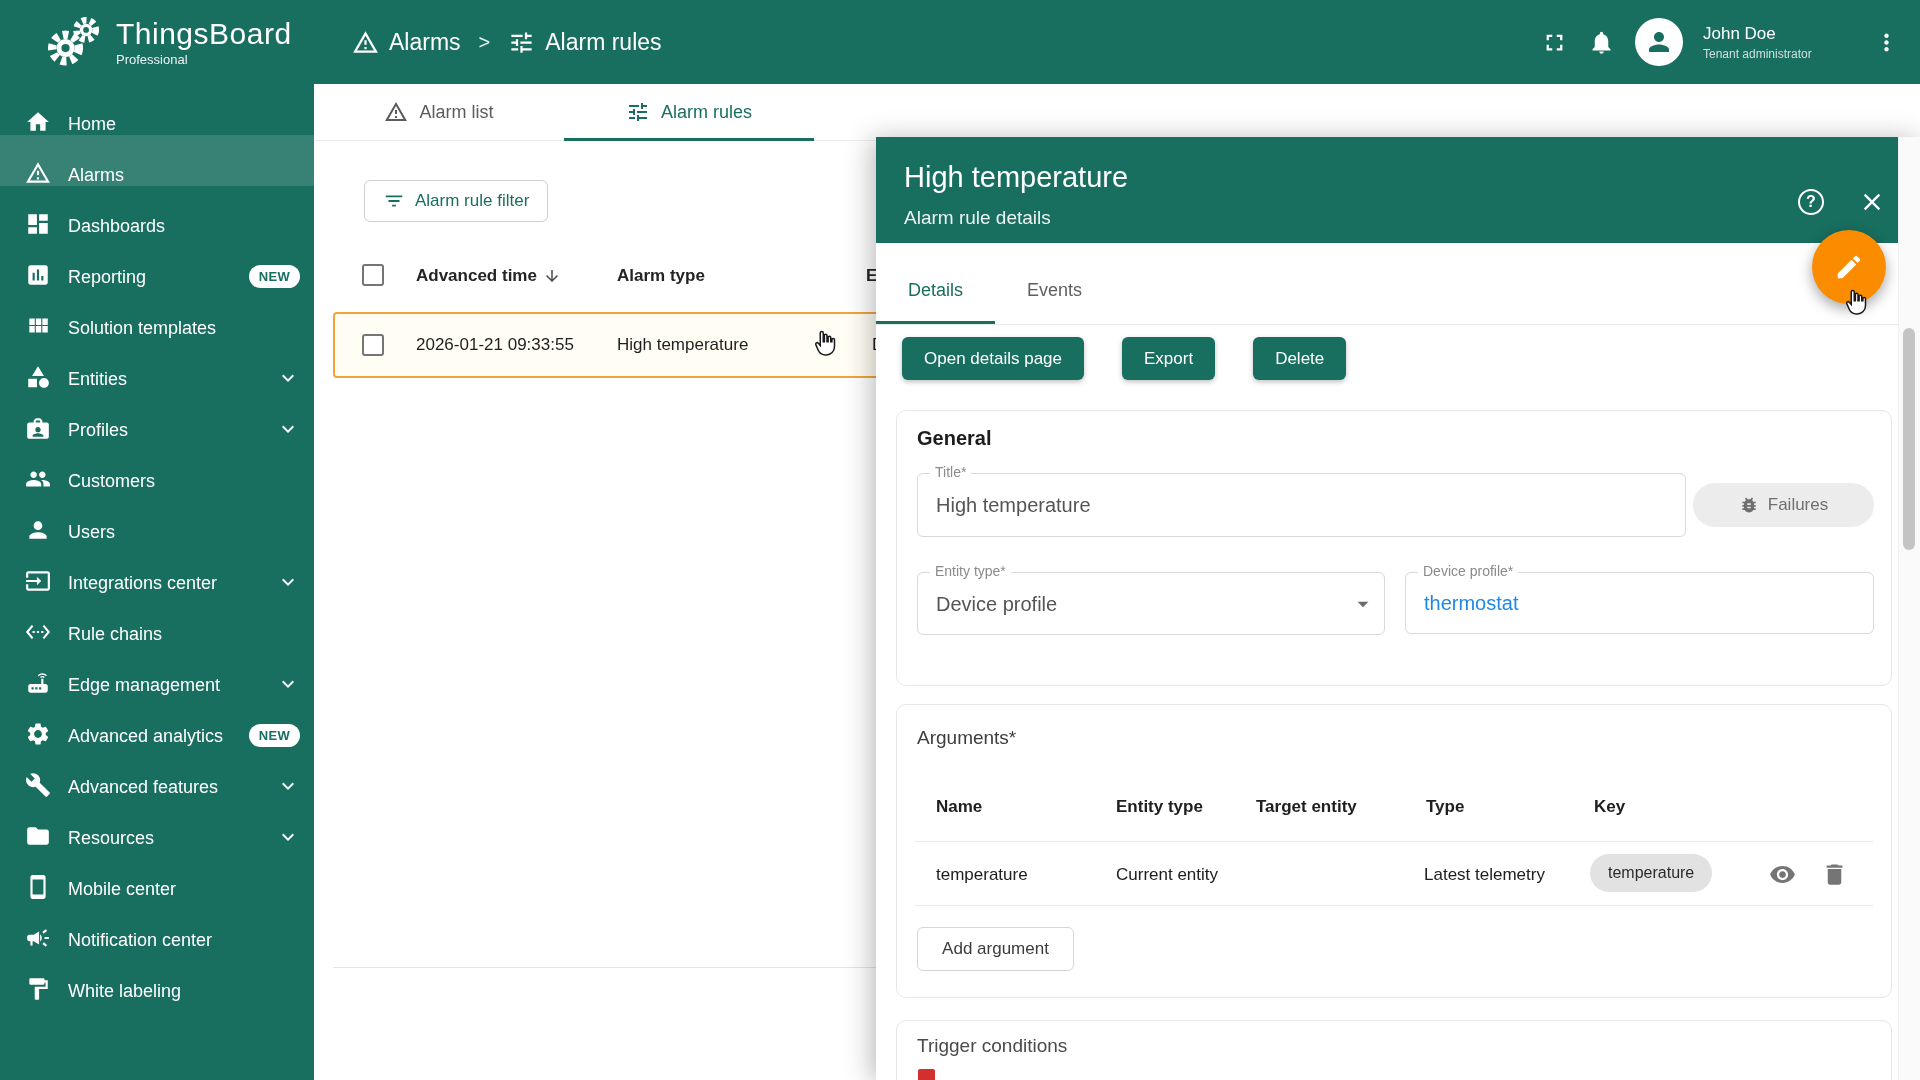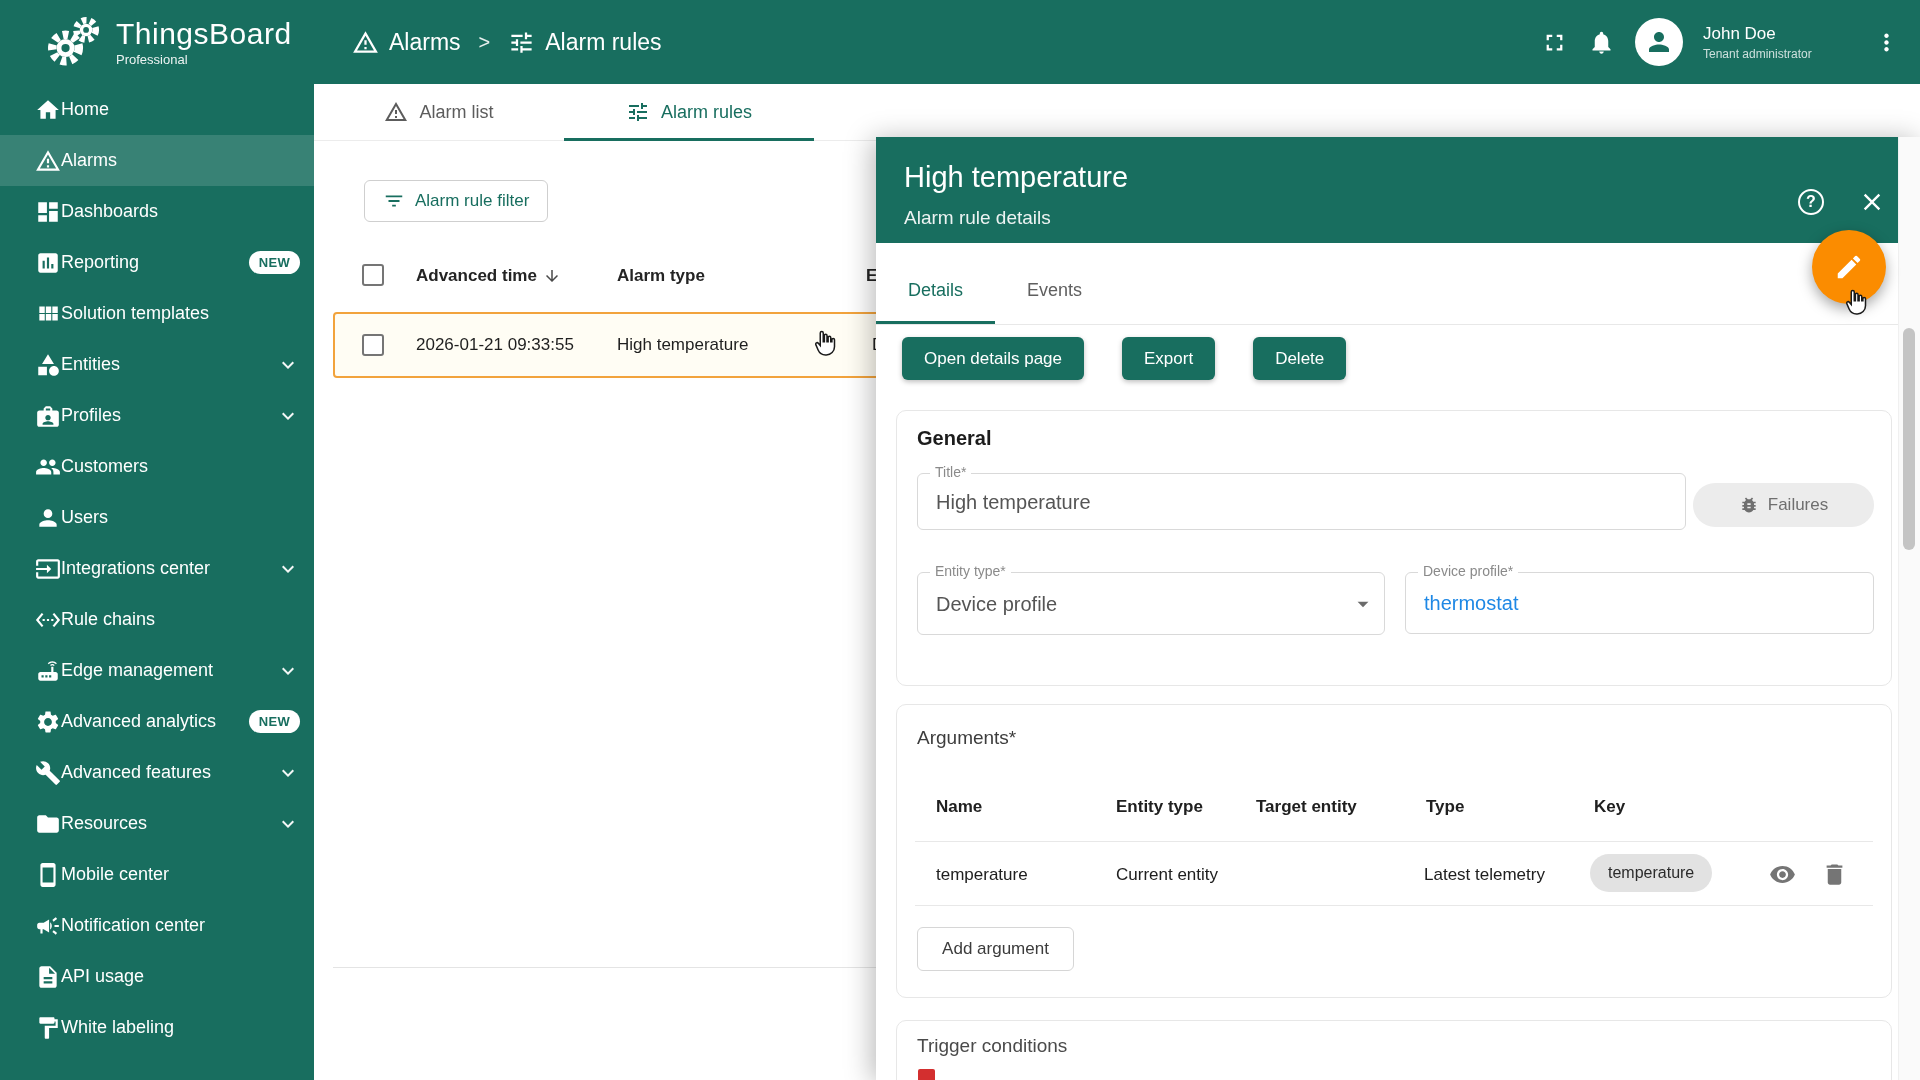--- a/index.html
+++ b/index.html
@@ -31,21 +31,21 @@
   .bc-sep{font-size:20px;opacity:.9;margin:0 4px}
   .topbar-right{position:absolute;right:20px;top:0;height:84px;display:flex;align-items:center;gap:20px}
   .icon-btn{background:none;border:none;color:#fff;cursor:pointer;padding:0;display:flex}
   .avatar{width:48px;height:48px;border-radius:50%;background:#fff;color:var(--green);display:flex;align-items:center;justify-content:center;cursor:pointer;flex:none}
   .user-block{display:flex;flex-direction:column;gap:3px;cursor:pointer;min-width:150px}
   .user-name{font-size:17px}
   .user-role{font-size:12px;opacity:.78}
 
   
   .sidebar{position:fixed;left:0;top:84px;width:314px;height:996px;background:var(--green);z-index:20;overflow:hidden}
-  .nav-item{height:51px;display:flex;align-items:center;padding:0 14px 0 35px;color:#fff;font-size:18px;font-weight:500;cursor:pointer}
+  .nav-item{height:51px;display:flex;align-items:flex-end;padding:0 14px 0 25px;gap:17px;color:#fff;font-size:18px;font-weight:500;cursor:pointer}
   .nav-item.selected{background:rgba(255,255,255,.14)}
   .nav-icon{width:26px;height:26px;flex:none;display:flex;align-items:center;justify-content:center}
   .nav-label{white-space:nowrap}
   .nav-badge{margin-left:auto;background:#fff;color:var(--green);font-size:13px;font-weight:700;padding:4px 10px;border-radius:12px;letter-spacing:.3px}
   .nav-chevron{margin-left:auto;width:24px;height:24px;opacity:.95}
   .fx-glyph{font-style:italic;font-weight:700;font-size:20px;line-height:1;font-family:"Liberation Serif",serif}
 
   
   .content{position:fixed;left:314px;top:84px;width:1606px;height:996px;background:#fff;z-index:1}
   .tabbar{height:57px;display:flex;border-bottom:1px solid #ececec}
@@ -84,21 +84,21 @@
   .panel-actions{position:absolute;left:26px;top:200px;display:flex;gap:38px}
   .act-btn{height:43px;padding:0 22px;background:var(--green);color:#fff;border:none;border-radius:6px;font-size:17px;font-weight:500;cursor:pointer;box-shadow:0 2px 5px rgba(0,0,0,.25)}
   .card{position:absolute;left:20px;right:28px;border:1px solid #e7e7e7;border-radius:10px;background:#fff}
   .card-general{top:273px;height:276px}
   .card-args{top:567px;height:294px}
   .card-trigger{top:883px;height:240px}
   .g-heading{position:absolute;left:20px;top:16px;font-size:20px;font-weight:700;color:#1c1c1c}
   .field{position:absolute;border:1px solid #d9d9d9;border-radius:6px;background:#fff;cursor:text}
   .f-label{position:absolute;top:-10px;left:12px;background:#fff;padding:0 5px;font-size:14px;color:#8a8a8a;white-space:nowrap}
   .f-value{position:absolute;left:18px;top:50%;transform:translateY(-50%);font-size:20px;color:#555;white-space:nowrap}
-  .f-title{left:20px;top:62px;width:769px;height:57px}
+  .f-title{left:20px;top:62px;width:769px;height:64px}
   .failures-btn{position:absolute;left:796px;top:72px;width:181px;height:44px;border:none;border-radius:22px;background:#ececec;color:#6f6f6f;font-size:17px;font-weight:500;display:flex;align-items:center;justify-content:center;gap:9px;cursor:pointer}
   .f-entity{left:20px;top:161px;width:468px;height:63px;cursor:pointer}
   .f-device{left:508px;top:161px;width:469px;height:62px}
   .f-arrow{position:absolute;right:8px;top:50%;transform:translateY(-50%);color:#6b6b6b}
   .link{color:var(--link);cursor:pointer}
   .a-heading{position:absolute;left:20px;top:22px;font-size:19px;font-weight:500;color:#3d3d3d}
   .ah{position:absolute;top:92px;font-size:17px;font-weight:700;color:#202020}
   .ah-name{left:39px}.ah-etype{left:219px}.ah-target{left:359px}.ah-type{left:529px}.ah-key{left:697px}
   .a-div{position:absolute;left:18px;right:18px;height:1px;background:#e8e8e8}
   .a-div1{top:136px}.a-div2{top:200px}
@@ -353,28 +353,20 @@
     </div>
     <div class="nav-item">
       <span class="nav-icon" data-icon="notification">
         <svg viewBox="0 0 24 24" fill="currentColor">
           <path d="M18 11v2h4v-2h-4zm-2 6.61c.96.71 2.21 1.65 3.2 2.39.4-.53.8-1.07 1.2-1.6-.99-.74-2.24-1.68-3.2-2.4-.4.54-.8 1.08-1.2 1.61zM20.4 5.6c-.4-.53-.8-1.07-1.2-1.6-.99.74-2.24 1.68-3.2 2.4.4.53.8 1.07 1.2 1.6.96-.72 2.21-1.65 3.2-2.4zM4 9c-1.1 0-2 .9-2 2v2c0 1.1.9 2 2 2h1v4h2v-4h1l5 3V6L8 9H4zm11.5 3c0-1.33-.58-2.53-1.5-3.35v6.69c.92-.81 1.5-2.01 1.5-3.34z"></path>
         </svg>
       </span>
       <span class="nav-label">Notification center</span>
     </div>
     <div class="nav-item">
-      <span class="nav-icon" data-icon="api">
-        <svg viewBox="0 0 24 24" fill="currentColor">
-          <path d="M14 2H6c-1.1 0-2 .9-2 2v16c0 1.1.9 2 2 2h12c1.1 0 2-.9 2-2V8l-6-6zm2 16H8v-2h8v2zm0-4H8v-2h8v2zm-3-5V3.5L18.5 9H13z"></path>
-        </svg>
-      </span>
-      <span class="nav-label">API usage</span>
-    </div>
-    <div class="nav-item">
       <span class="nav-icon" data-icon="whitelabel">
         <svg viewBox="0 0 24 24" fill="currentColor">
           <path d="M18 4V3c0-.55-.45-1-1-1H5c-.55 0-1 .45-1 1v4c0 .55.45 1 1 1h12c.55 0 1-.45 1-1V6h1v4H9v11c0 .55.45 1 1 1h2c.55 0 1-.45 1-1v-9h8V4h-3z"></path>
         </svg>
       </span>
       <span class="nav-label">White labeling</span>
     </div>
   </aside>
 
 <main class="content">

